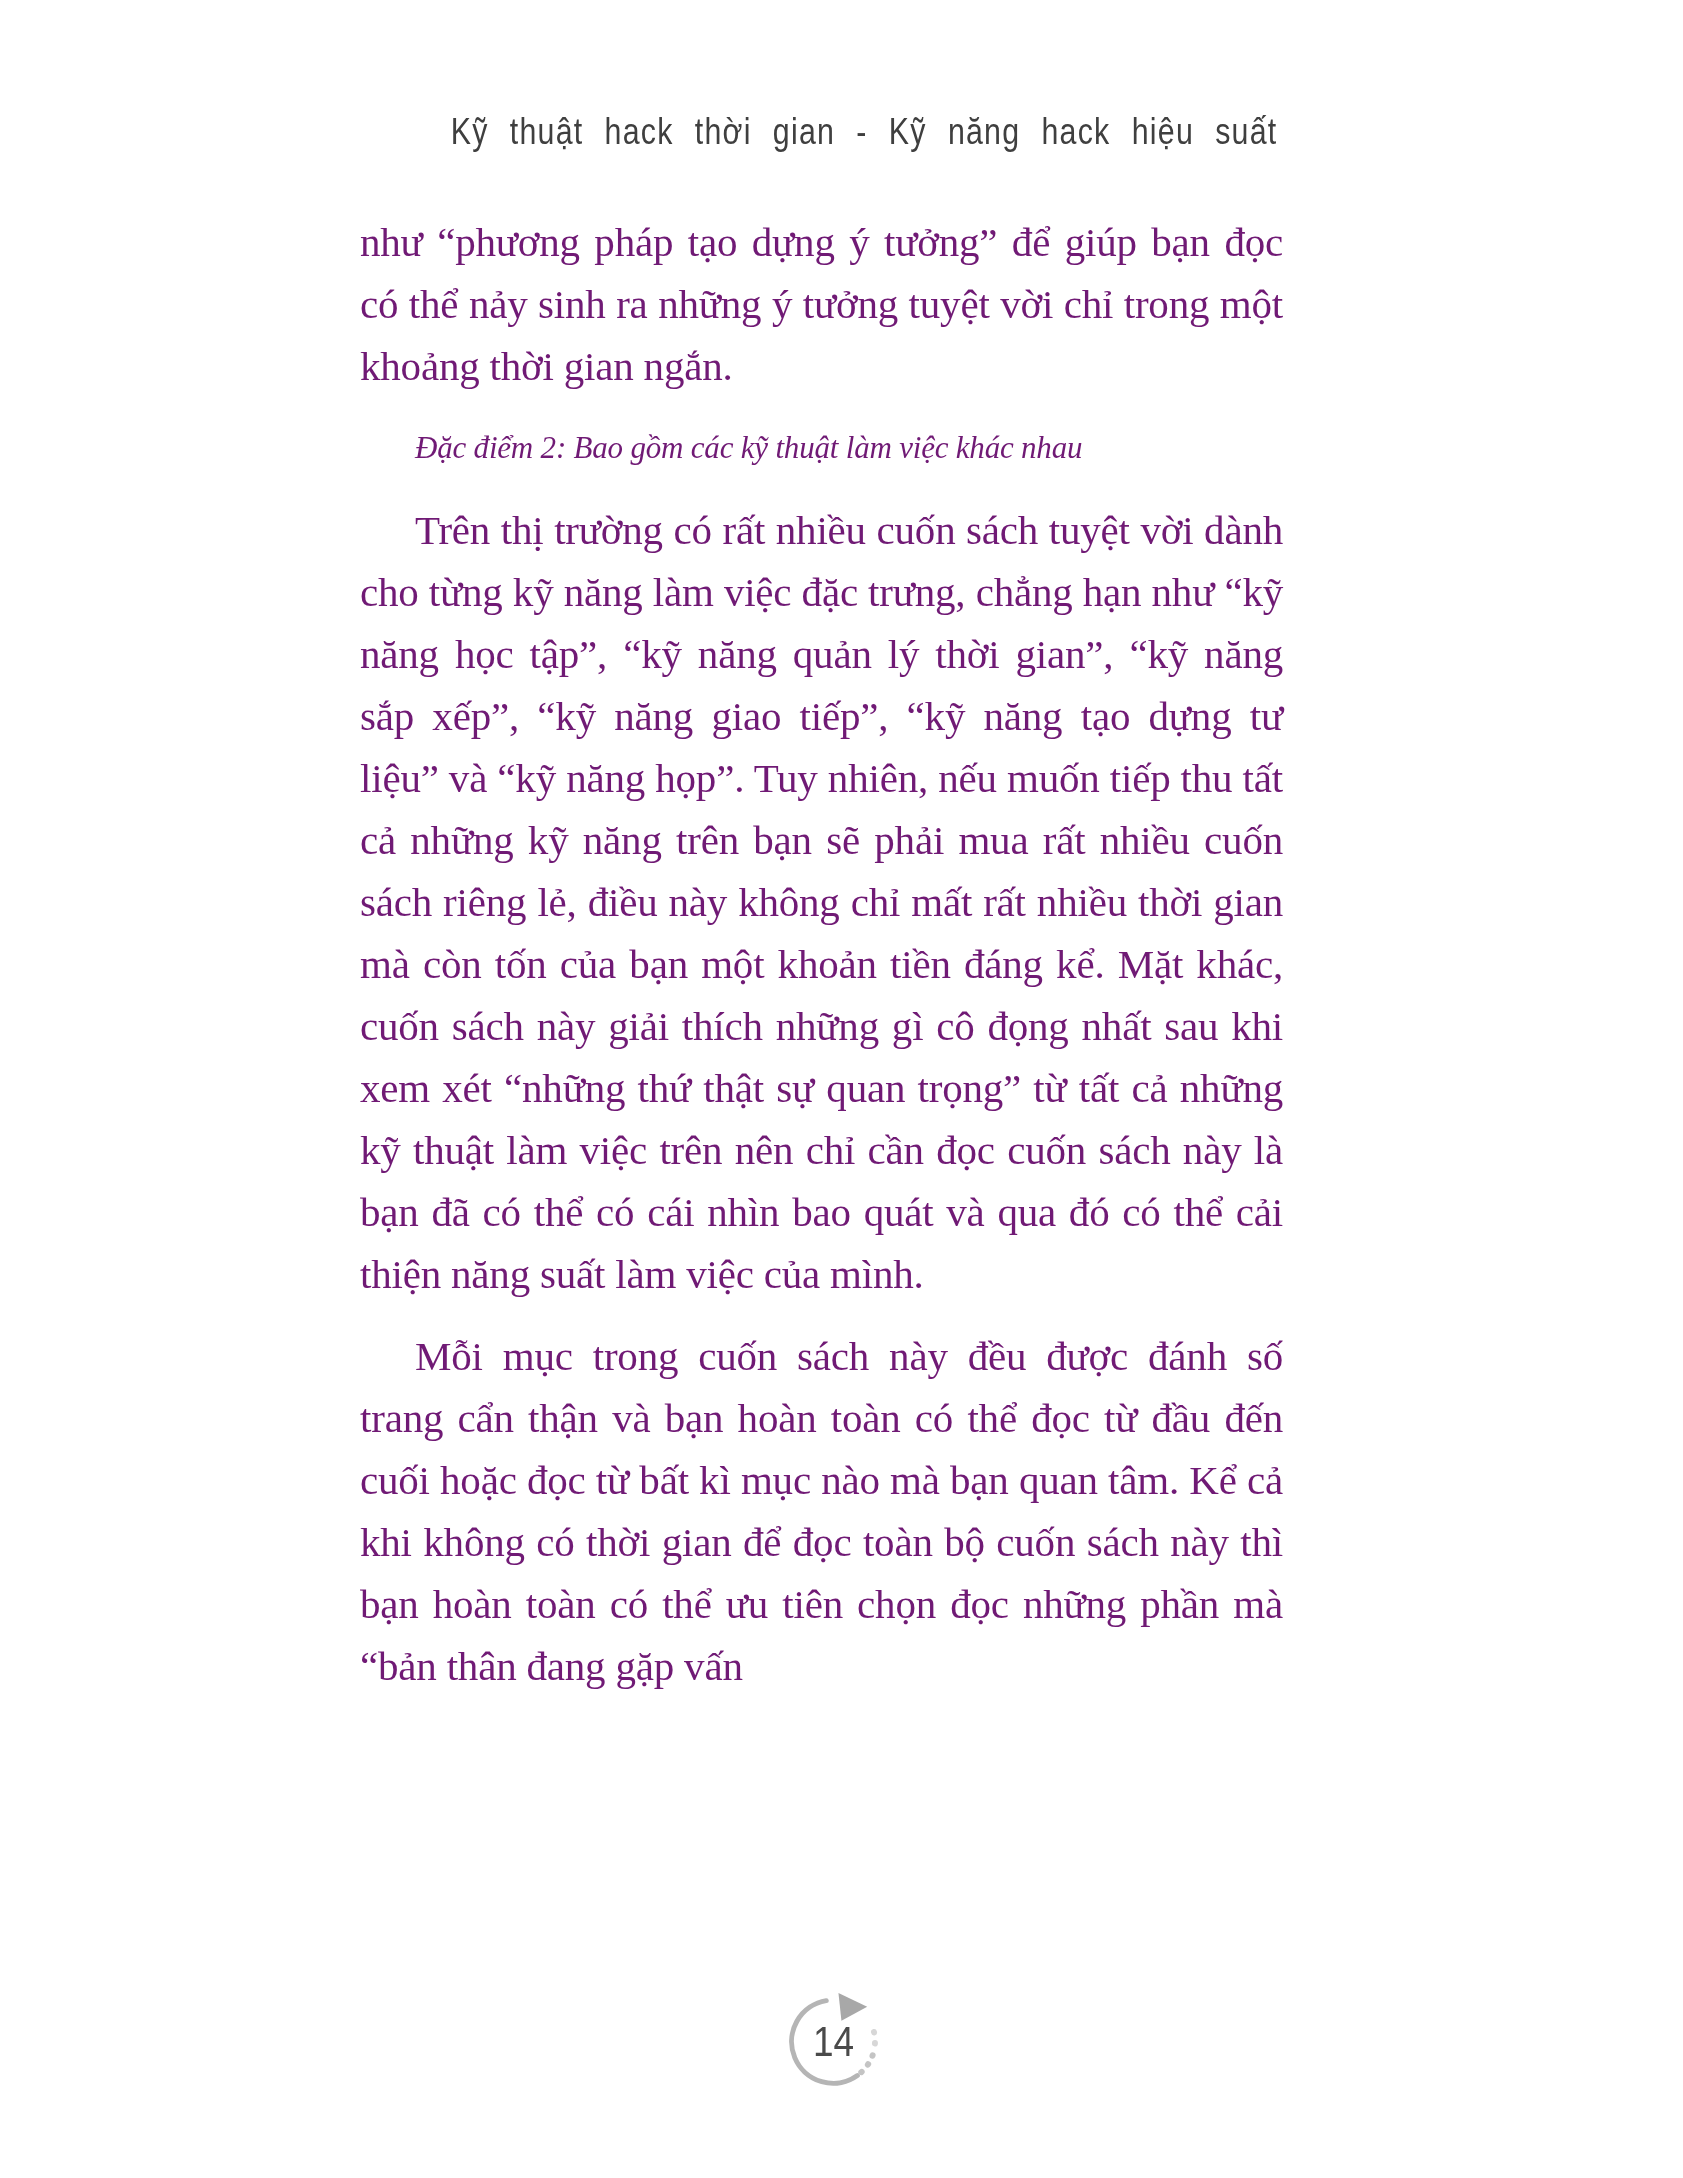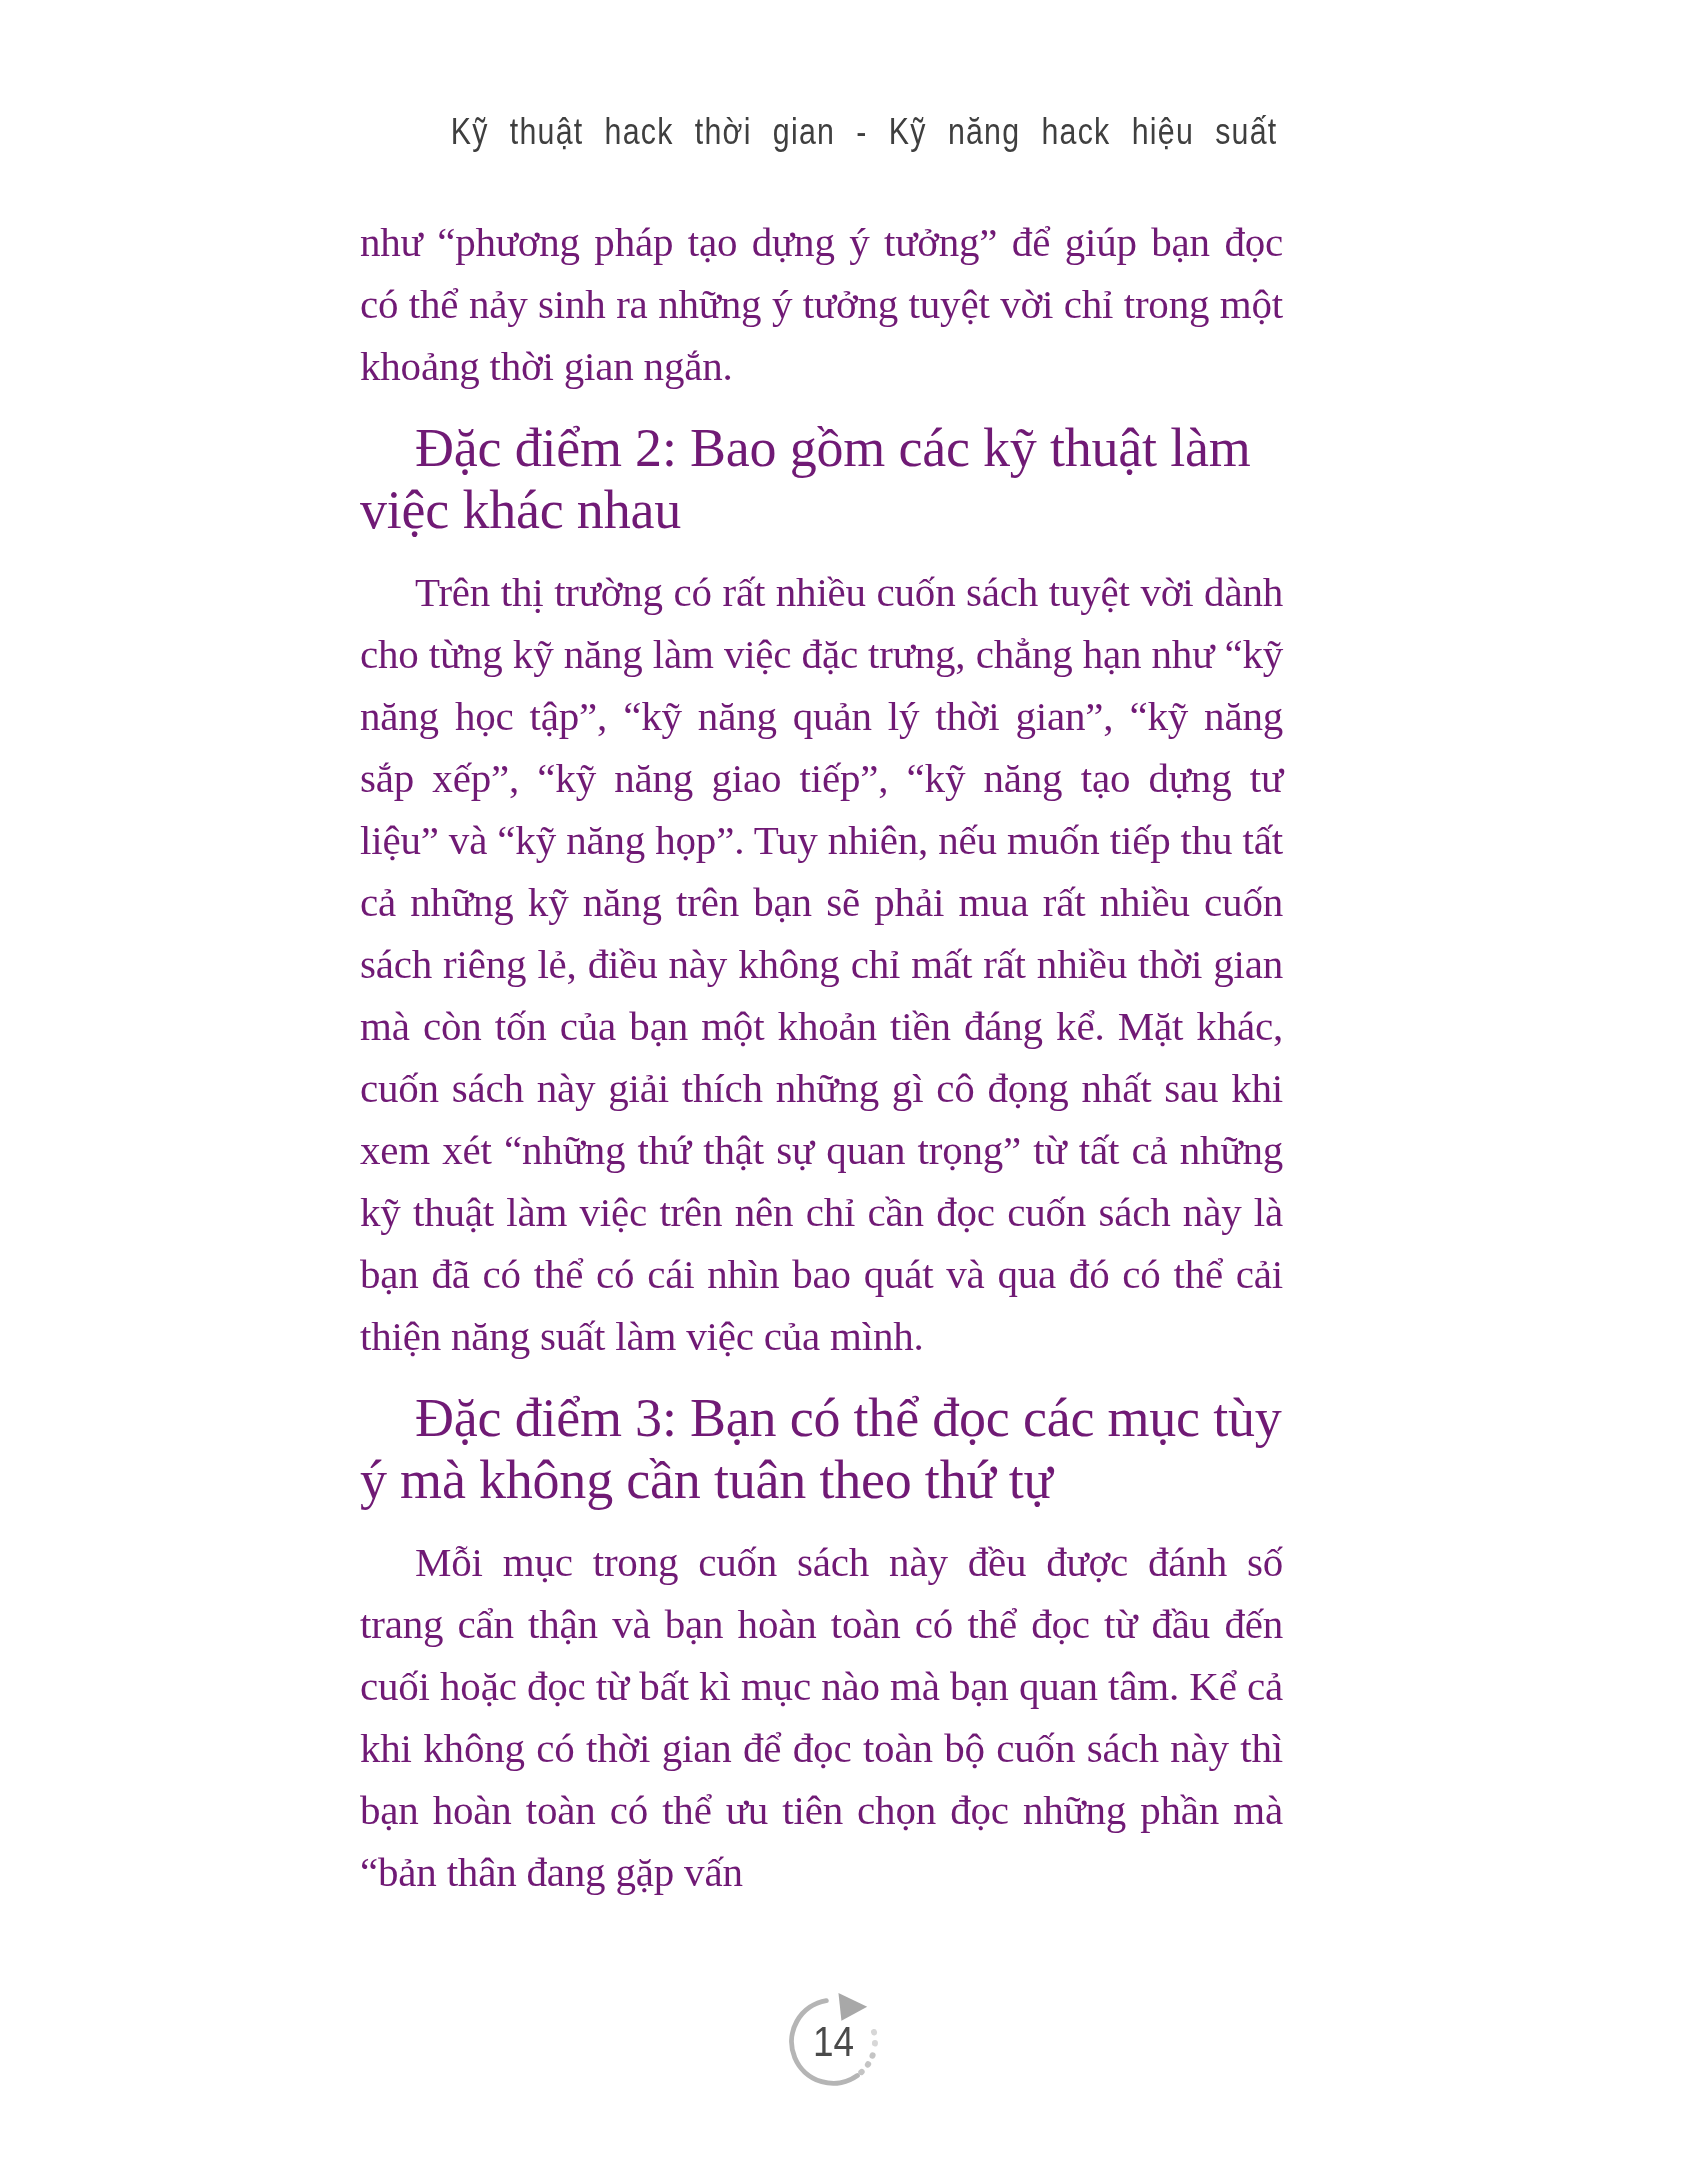--- a/index.html
+++ b/index.html
@@ -43,22 +43,23 @@
     line-height: 62px;
     letter-spacing: -0.2px;
   }
   .body-par {
     text-align: justify;
     text-indent: 55px;
     margin: 0 0 20px 0;
   }
   .body-par.continued { text-indent: 0; }
   .feature-heading {
+    font-style: italic;
     font-weight: normal;
-    font-size: 54px;
+    font-size: 31px;
     line-height: 62px;
     text-indent: 55px;
     text-align: left;
     margin: 0 0 20px 0;
   }
   
   .page-footer {
     position: absolute;
     left: 0; right: 0;
     top: 1984px;
@@ -97,21 +98,20 @@
     <span class="squeeze">Kỹ thuật hack thời gian - Kỹ năng hack hiệu suất</span>
   </header>
 
   <main class="text-column">
     <p class="body-par continued">như “phương pháp tạo dựng ý tưởng” để giúp bạn đọc có thể nảy sinh ra những ý tưởng tuyệt vời chỉ trong một khoảng thời gian ngắn.</p>
 
     <h2 class="feature-heading">Đặc điểm 2: Bao gồm các kỹ thuật làm việc khác nhau</h2>
 
     <p class="body-par">Trên thị trường có rất nhiều cuốn sách tuyệt vời dành cho từng kỹ năng làm việc đặc trưng, chẳng hạn như “kỹ năng học tập”, “kỹ năng quản lý thời gian”, “kỹ năng sắp xếp”, “kỹ năng giao tiếp”, “kỹ năng tạo dựng tư liệu” và “kỹ năng họp”. Tuy nhiên, nếu muốn tiếp thu tất cả những kỹ năng trên bạn sẽ phải mua rất nhiều cuốn sách riêng lẻ, điều này không chỉ mất rất nhiều thời gian mà còn tốn của bạn một khoản tiền đáng kể. Mặt khác, cuốn sách này giải thích những gì cô đọng nhất sau khi xem xét “những thứ thật sự quan trọng” từ tất cả những kỹ thuật làm việc trên nên chỉ cần đọc cuốn sách này là bạn đã có thể có cái nhìn bao quát và qua đó có thể cải thiện năng suất làm việc của mình.</p>
 
-    <h2 class="feature-heading">Đặc điểm 3: Bạn có thể đọc các mục tùy ý mà không cần tuân theo thứ tự</h2>
 
     <p class="body-par">Mỗi mục trong cuốn sách này đều được đánh số trang cẩn thận và bạn hoàn toàn có thể đọc từ đầu đến cuối hoặc đọc từ bất kì mục nào mà bạn quan tâm. Kể cả khi không có thời gian để đọc toàn bộ cuốn sách này thì bạn hoàn toàn có thể ưu tiên chọn đọc những phần mà “bản thân đang gặp vấn</p>
   </main>
 
   <footer class="page-footer">
     <div class="pagenum-badge">
       <svg viewBox="0 0 112 112" width="111" height="111" aria-hidden="true">
 
         <path d="M 48.7 16.8 A 42 42 0 1 0 80.1 92.4" fill="none" stroke="#b5b5b5" stroke-width="5" stroke-linecap="round"></path>
 

